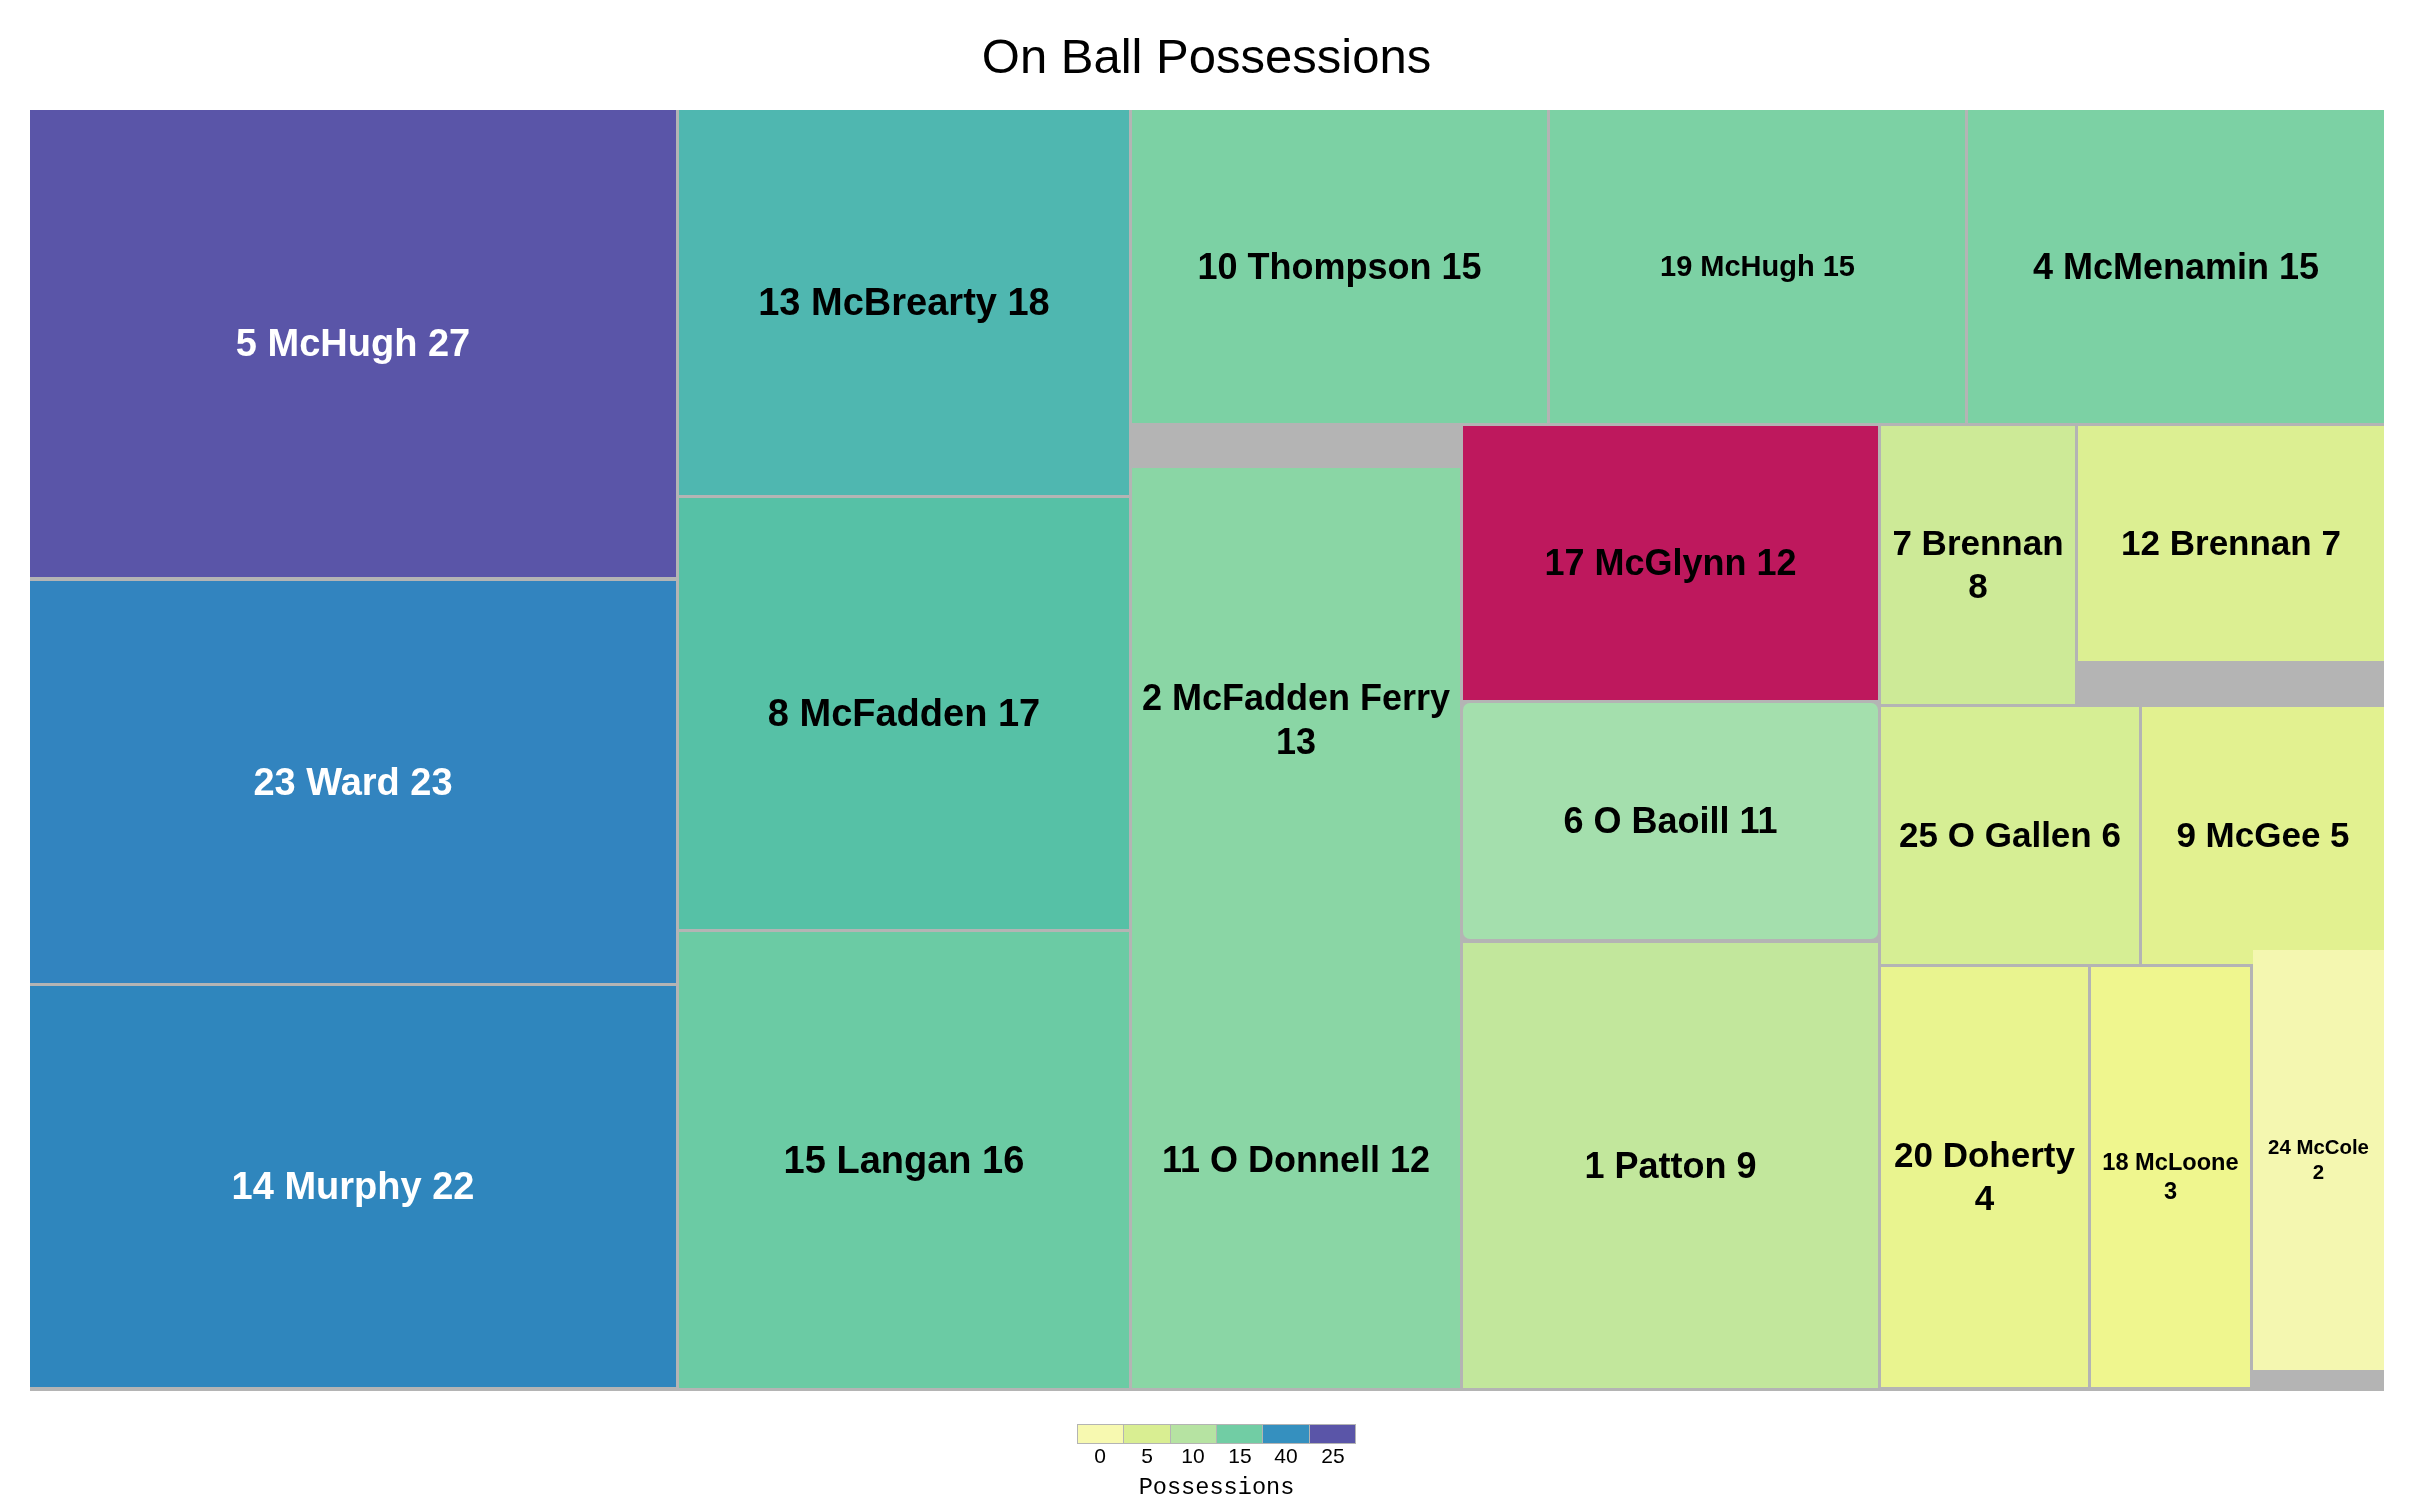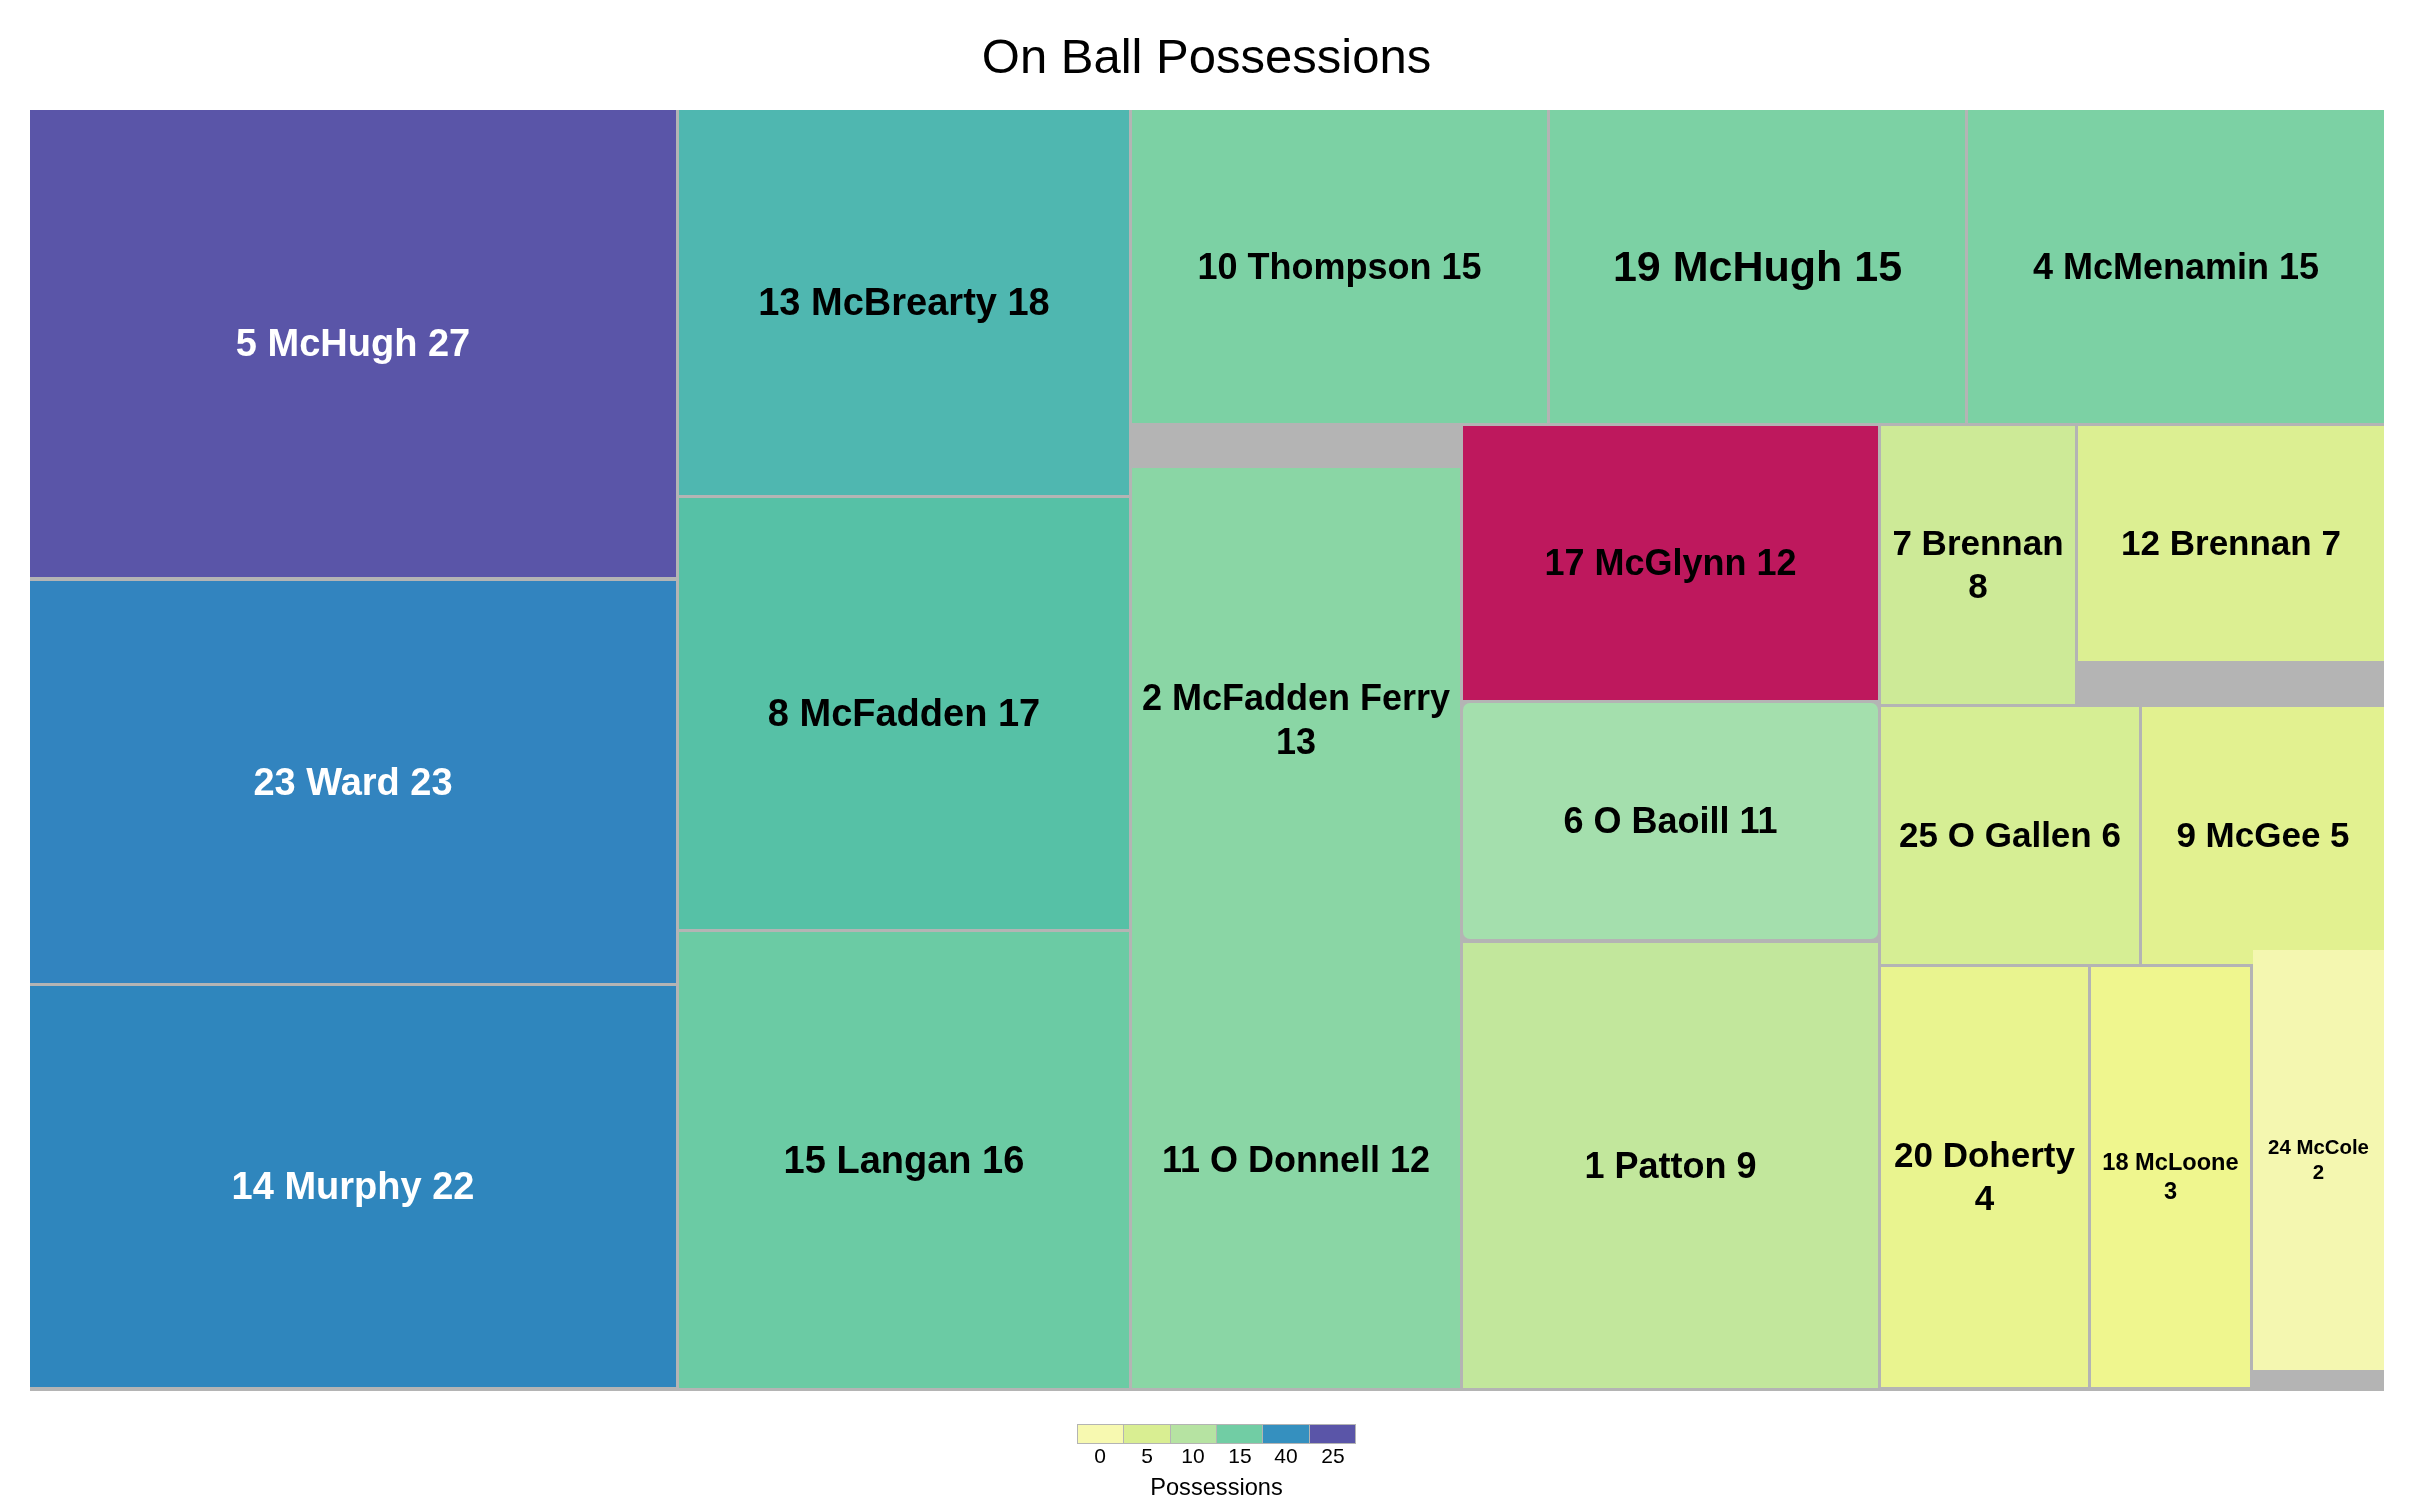--- a/index.html
+++ b/index.html
@@ -102,20 +102,21 @@
   }
   #legend-caption {
     position: absolute;
     left: 0;
     top: 50px;
     width: 279px;
     text-align: center;
     font-size: 23.6px;
     color: #000000;
     white-space: nowrap;
+    font-family: Liberation Mono, monospace;
   }
 </style>
 </head>
 <body>
 
 <div id="root">
 
   <div id="chart-title">On Ball Possessions</div>
 
   <div id="treemap">
@@ -133,21 +134,21 @@
       </div>
       <div class="tile" style="left: 649px; top: 388px; width: 450px; height: 431px; background: rgb(86, 193, 166); font-size: 38px;">
         <span class="tile-label">8 McFadden  17</span>
       </div>
       <div class="tile" style="left: 649px; top: 822px; width: 450px; height: 456px; background: rgb(107, 203, 164); font-size: 38px;">
         <span class="tile-label">15 Langan  16</span>
       </div>
       <div class="tile" style="left: 1102px; top: 0px; width: 415px; height: 313px; background: rgb(124, 209, 164); font-size: 36px;">
         <span class="tile-label">10 Thompson  15</span>
       </div>
-      <div class="tile" style="left: 1520px; top: 0px; width: 415px; height: 313px; background: rgb(124, 209, 164); font-size: 43px; text-align: center;">
+      <div class="tile" style="left: 1520px; top: 0px; width: 415px; height: 313px; background: rgb(124, 209, 164); font-size: 29px; text-align: center;">
         <span class="tile-label">19 McHugh  15</span>
       </div>
       <div class="tile" style="left: 1938px; top: 0px; width: 416px; height: 313px; background: rgb(124, 209, 164); font-size: 36px;">
         <span class="tile-label">4 McMenamin 15</span>
       </div>
       <div class="tile" style="left: 1102px; top: 316px; width: 328px; height: 503px; background: rgb(138, 214, 165); font-size: 36px; margin-top: 42px;">
         <span class="tile-label">2 McFadden Ferry 13</span>
       </div>
       <div class="tile" style="left: 1433px; top: 316px; width: 415px; height: 274px; background: #be185d; font-size: 36px;">
         <span class="tile-label">17 McGlynn 12</span>

